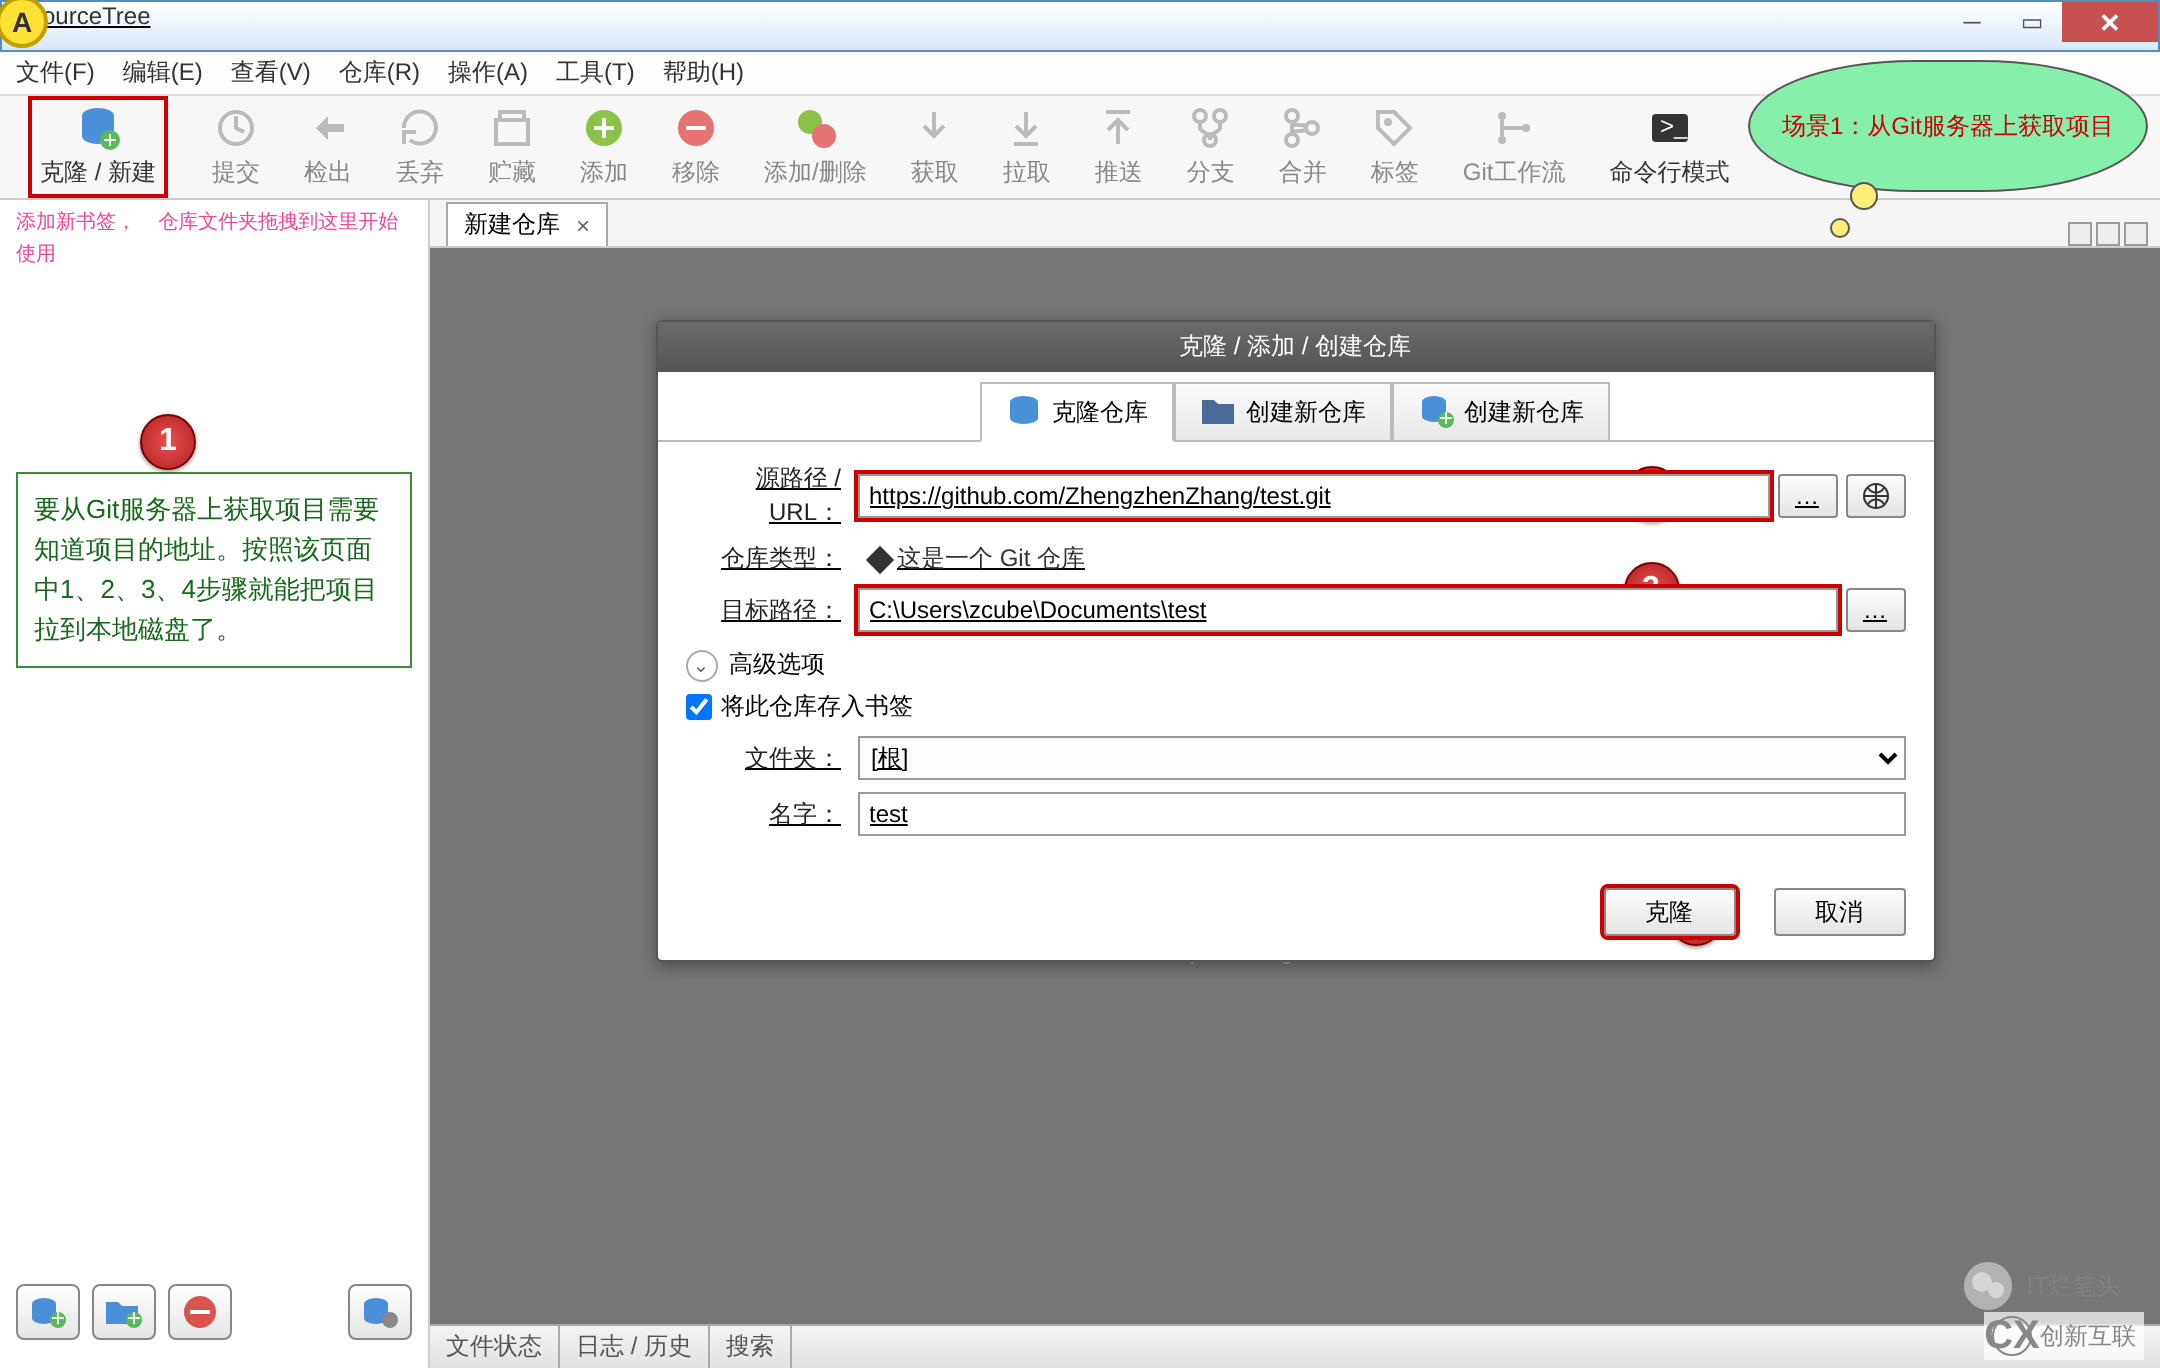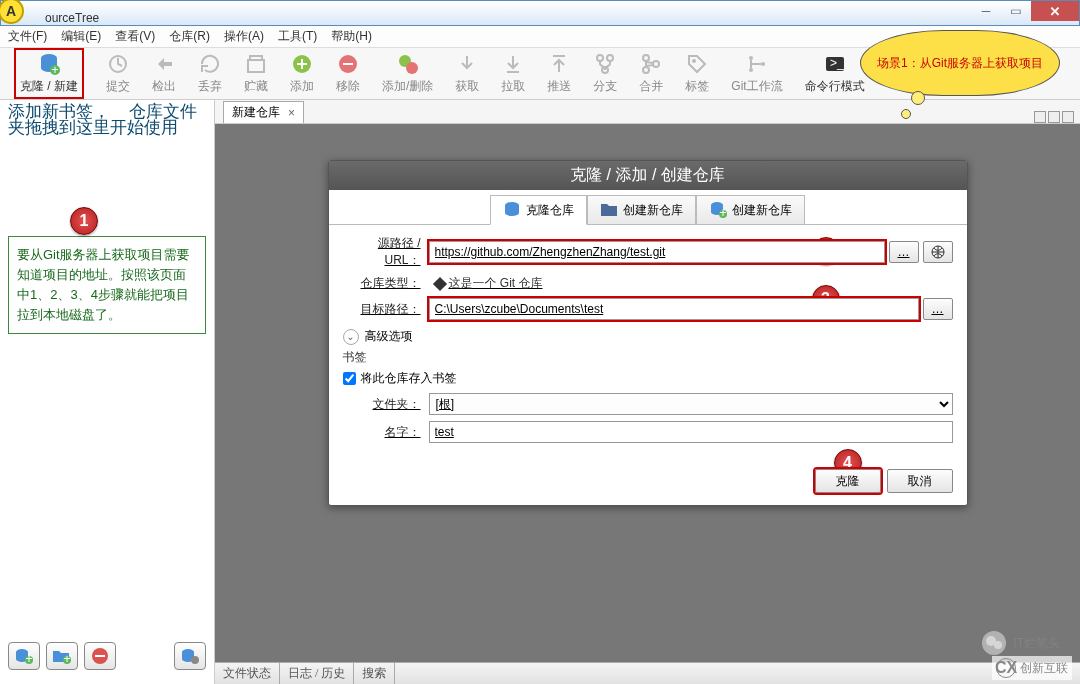--- a/index.html
+++ b/index.html
@@ -1,60 +1,60 @@
 <!DOCTYPE html>
 <html><head>
 <meta charset="utf-8">
 <style>
 * { box-sizing: border-box; margin: 0; padding: 0; font-family: "Microsoft YaHei", sans-serif; font-size: 12px; }
 body { width: 1080px; height: 684px; overflow: hidden; background: #fff; position: relative; }
 
-.titlebar { height: 26px; background: linear-gradient(#fff, #d9e8f7); border: 1px solid #5b8bb8; display: flex; align-items: flex-end; padding-left: 44px; position: relative; }
+.titlebar { height: 26px; background: linear-gradient(#fff, #d9e8f7); border: 1px solid #5b8bb8; display: flex; align-items: flex-start; padding-left: 20px; position: relative; text-decoration: underline; }
 .titlebar .title { color: #333; }
 .winctrls { position: absolute; right: 0; top: 0; display: flex; }
 .winctrls div { width: 30px; height: 20px; display: flex; align-items: center; justify-content: center; color: #555; }
 .winctrls .close { width: 48px; background: #c75050; color: #fff; font-size: 13px; font-weight: bold; }
 
 .badge-a { position: absolute; left: -2px; top: -2px; width: 26px; height: 26px; background: #ffe135; border-radius: 50%; border: 2px solid #c0a000; display: flex; align-items: center; justify-content: center; font-weight: bold; color: #333; font-size: 14px; z-index: 5; }
 
 .menubar { height: 22px; background: #fdfdfd; display: flex; align-items: center; padding-left: 8px; gap: 14px; border-bottom: 1px solid #ddd; }
 .menubar span { color: #333; }
 
 .toolbar { height: 52px; background: #f7f7f7; border-bottom: 1px solid #ccc; display: flex; align-items: center; padding-left: 14px; gap: 22px; position: relative; }
 .tool { display: flex; flex-direction: column; align-items: center; gap: 2px; color: #888; }
 .tool svg { width: 24px; height: 24px; }
 .tool.highlight { border: 2px solid #c00; padding: 2px 4px; }
 .tool.active .lbl { color: #333; }
 
-.speech { position: absolute; right: 20px; top: 30px; width: 200px; height: 66px; background: #fde047; border: 1px solid #555; border-radius: 50%/60%; display: flex; align-items: center; justify-content: center; text-align: center; color: #c00; padding: 8px 16px; z-index: 10; }
+.speech { position: absolute; right: 6px; top: 30px; width: 200px; height: 66px; background: #86efac; border: 1px solid #555; border-radius: 50%/60%; display: flex; align-items: center; justify-content: center; text-align: center; color: #c00; padding: 8px 16px; z-index: 10; }
 .speech::after { content: ""; position: absolute; bottom: -10px; left: 50px; width: 12px; height: 12px; background: #ffef7a; border: 1px solid #555; border-radius: 50%; }
 .speech::before { content: ""; position: absolute; bottom: -24px; left: 40px; width: 8px; height: 8px; background: #ffef7a; border: 1px solid #555; border-radius: 50%; }
 
 .content { display: flex; height: 584px; }
 .sidebar { width: 215px; border-right: 1px solid #ccc; position: relative; padding: 4px 8px; display: flex; flex-direction: column; }
-.sidebar-text { font-size: 17px; color: #0c4a6e; line-height: 16px; }
+.sidebar-text { font-size: 10px; color: #ec4899; line-height: 16px; }
 .green-box { margin-top: 100px; border: 1px solid #3a8a3a; padding: 8px; color: #18691c; font-size: 13px; line-height: 20px; }
 .circle-num { position: absolute; width: 28px; height: 28px; background: radial-gradient(#e85050,#b02020); border-radius: 50%; color: #fff; display: flex; align-items: center; justify-content: center; font-size: 16px; font-weight: bold; border: 1px solid #7a0000; box-shadow: 0 1px 2px rgba(0,0,0,.4); }
 .num1 { left: 70px; top: 107px; }
 
 .sidebar-bottom { margin-top: auto; display: flex; gap: 6px; padding: 6px 0 10px 0; }
 .sb-btn { width: 32px; height: 28px; border: 1px solid #888; border-radius: 4px; background: linear-gradient(#fff,#e5e5e5); display: flex; align-items: center; justify-content: center; }
 .sb-btn.right { margin-left: auto; }
 
 .main { flex: 1; display: flex; flex-direction: column; }
 .tabstrip { height: 24px; background: #f5f5f5; border-bottom: 1px solid #ccc; display: flex; align-items: flex-end; padding-left: 8px; justify-content: space-between; }
 .tabstrip .tab { background: #fff; border: 1px solid #aaa; border-bottom: none; padding: 2px 8px; display: flex; align-items: center; gap: 8px; font-size: 12px; }
 .tab .x { color: #666; cursor: pointer; }
 .paneright { display:flex; gap:2px; padding-right:6px; }
 .paneright div { width:12px; height:12px; border:1px solid #999; background:#eee; }
 
 .canvas { flex: 1; background: #777; padding: 36px 20px 20px 20px; position: relative; }
 .watermark { position:absolute; left:50%; top:342px; transform:translateX(-50%); color:#aaa; font-size:14px; letter-spacing:1px; }
 .dialog { width: 640px; margin: 0 auto; background: #fff; border: 1px solid #555; border-radius: 3px; box-shadow: 0 2px 8px rgba(0,0,0,.4); position: relative; }
-.dlg-title { background: linear-gradient(#6a6a6a,#555); color: #fff; text-align: center; padding: 4px; font-size: 16px; }
+.dlg-title { background: linear-gradient(#6a6a6a,#555); color: #fff; text-align: center; padding: 4px; font-size: 12px; }
 .dlg-tabs { display: flex; justify-content: center; gap: 0; border-bottom: 1px solid #bbb; padding-top: 5px; }
 .dlg-tab { display: flex; align-items: center; gap: 5px; padding: 5px 12px; border: 1px solid #bbb; background: linear-gradient(#fafafa,#e9e9e9); margin-bottom:-1px; }
 .dlg-tab.active { background: #fff; border-bottom: 1px solid #fff; }
 .dlg-tab .ico { width:18px; height:18px; }
 
 .dlg-body { padding: 10px 14px 14px 14px; }
 .row { display: flex; align-items: center; margin-bottom: 6px; position: relative; text-decoration: underline; }
 .row .lbl { width: 86px; text-align: right; padding-right: 8px; color: #222; }
 .row input[type=text] { flex: 1; border: 1px solid #999; padding: 3px 5px; font-size: 12px; }
 .row.red-outline input { outline: 2px solid #c00; }
@@ -62,34 +62,34 @@
 .row .note { margin-left: 6px; color: #333; }
 .diamond { display:inline-block; width:10px; height:10px; background:#333; transform:rotate(45deg); margin-right:4px; vertical-align:middle; }
 
 .adv { display: flex; align-items: center; gap: 6px; margin: 8px 0 4px 0; }
 .adv .chev { width: 16px; height: 16px; border: 1px solid #aaa; border-radius: 50%; display: flex; align-items: center; justify-content: center; font-size: 10px; color: #666; }
 .section-head { color: #333; margin: 4px 0; }
 .chk { display: flex; align-items: center; gap: 5px; margin-bottom: 6px; }
 .chk input { width: 13px; height: 13px; }
 select { flex: 1; border: 1px solid #999; padding: 2px; background:#fdfdfd; }
 
-.dlg-footer { display: flex; justify-content: flex-end; gap: 6px; padding: 6px 14px 12px 14px; position:relative; }
+.dlg-footer { display: flex; justify-content: flex-end; gap: 19px; padding: 6px 14px 12px 14px; position:relative; }
 .dlg-footer button { width: 66px; height: 24px; border: 1px solid #888; background: linear-gradient(#fdfdfd,#e4e4e4); border-radius:2px; }
 .dlg-footer .red { outline: 2px solid #c00; }
 
 .num2 { left: 483px; top: 12px; }
 .num3 { left: 483px; top: 60px; }
 .num4 { left: 505px; top: 224px; }
 
 .statusbar { height: 22px; background: linear-gradient(#f4f4f4,#e2e2e2); border-top: 1px solid #aaa; display: flex; align-items: center; }
-.statusbar .cell { border-right: 1px solid #aaa; padding: 0 8px; height:100%; display:flex; align-items:center; color:#555;font-family:Liberation Serif, serif; }
+.statusbar .cell { border-right: 1px solid #aaa; padding: 0 8px; height:100%; display:flex; align-items:center; color:#555; }
 
 .wm-brand { position:absolute; right:20px; bottom:28px; color:#888; font-size:22px; display:flex; align-items:center; gap:6px; opacity:.7; }
 .wm-logo { position:absolute; right:8px; bottom:4px; color:#888; font-size:11px; display:flex; align-items:center; gap:4px; background:rgba(255,255,255,.7); padding:2px 4px; }
-.wm-logo .cx { font-weight:bold; font-size:16px; border:1px solid #888; border-radius:50%; width:20px; height:20px; display:flex; align-items:center; justify-content:center; }
+.wm-logo .cx { font-weight:bold; font-size:20px; border:1px solid #888; border-radius:50%; width:20px; height:20px; display:flex; align-items:center; justify-content:center; }
 </style>
 </head>
 <body>
 
 <div class="badge-a">A</div>
 
 <div class="titlebar">
   <span class="title">ourceTree</span>
   <div class="winctrls">
     <div>─</div>
@@ -334,21 +334,20 @@
           </div>
           <div class="row red-outline">
             <span class="lbl">目标路径：</span>
             <input type="text" value="C:\Users\zcube\Documents\test" style="">
             <div class="btn-sm">…</div>
           </div>
           <div class="adv">
             <span class="chev">⌄</span>
             <span>高级选项</span>
           </div>
-          <div class="section-head">书签</div>
           <div class="chk">
             <input type="checkbox" checked="" style="">
             <span>将此仓库存入书签</span>
           </div>
           <div class="row">
             <span class="lbl">文件夹：</span>
             <select><option>[根]</option></select>
           </div>
           <div class="row">
             <span class="lbl">名字：</span>

